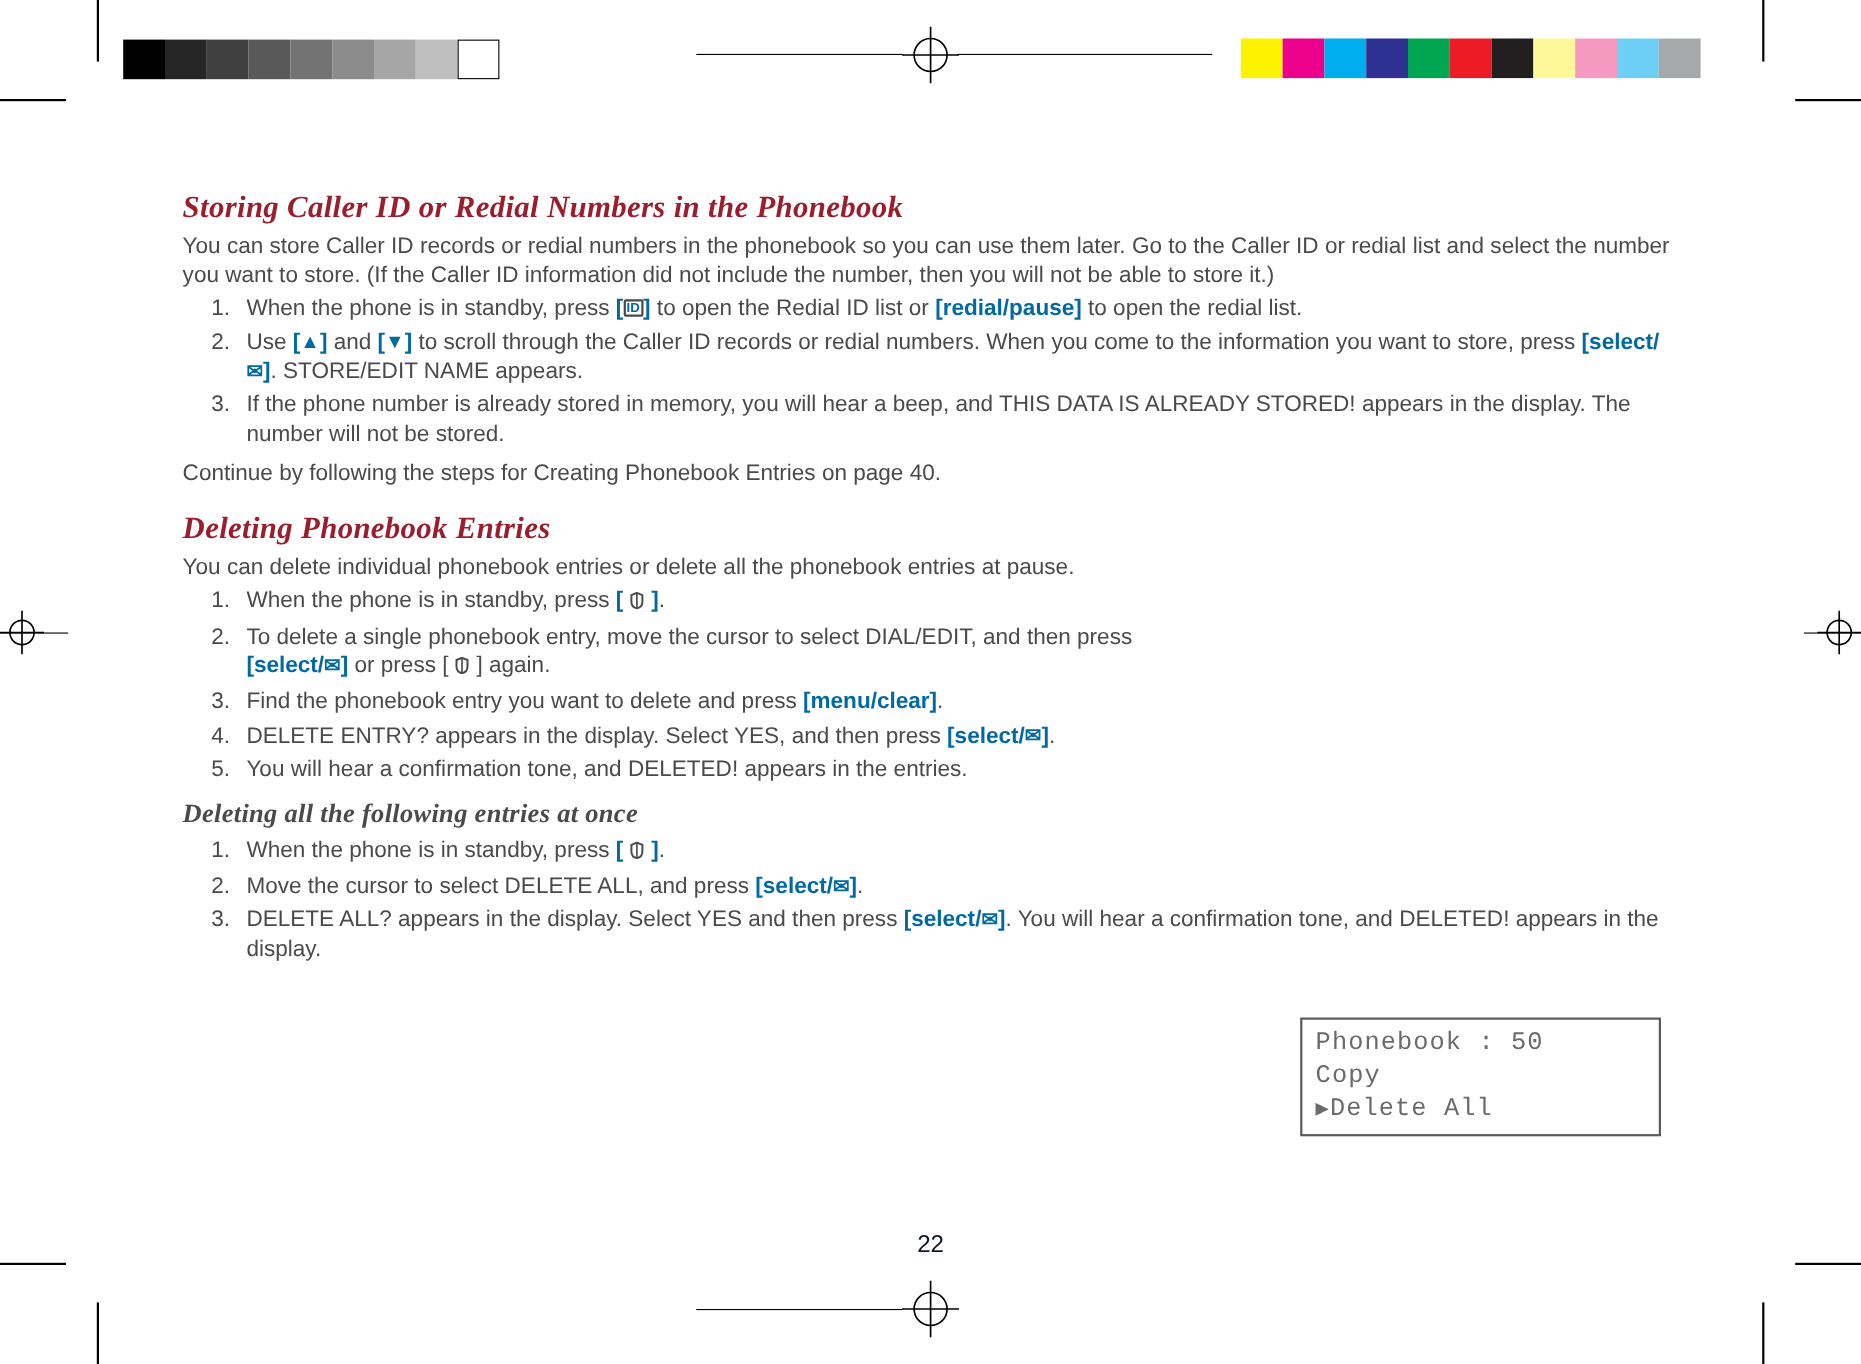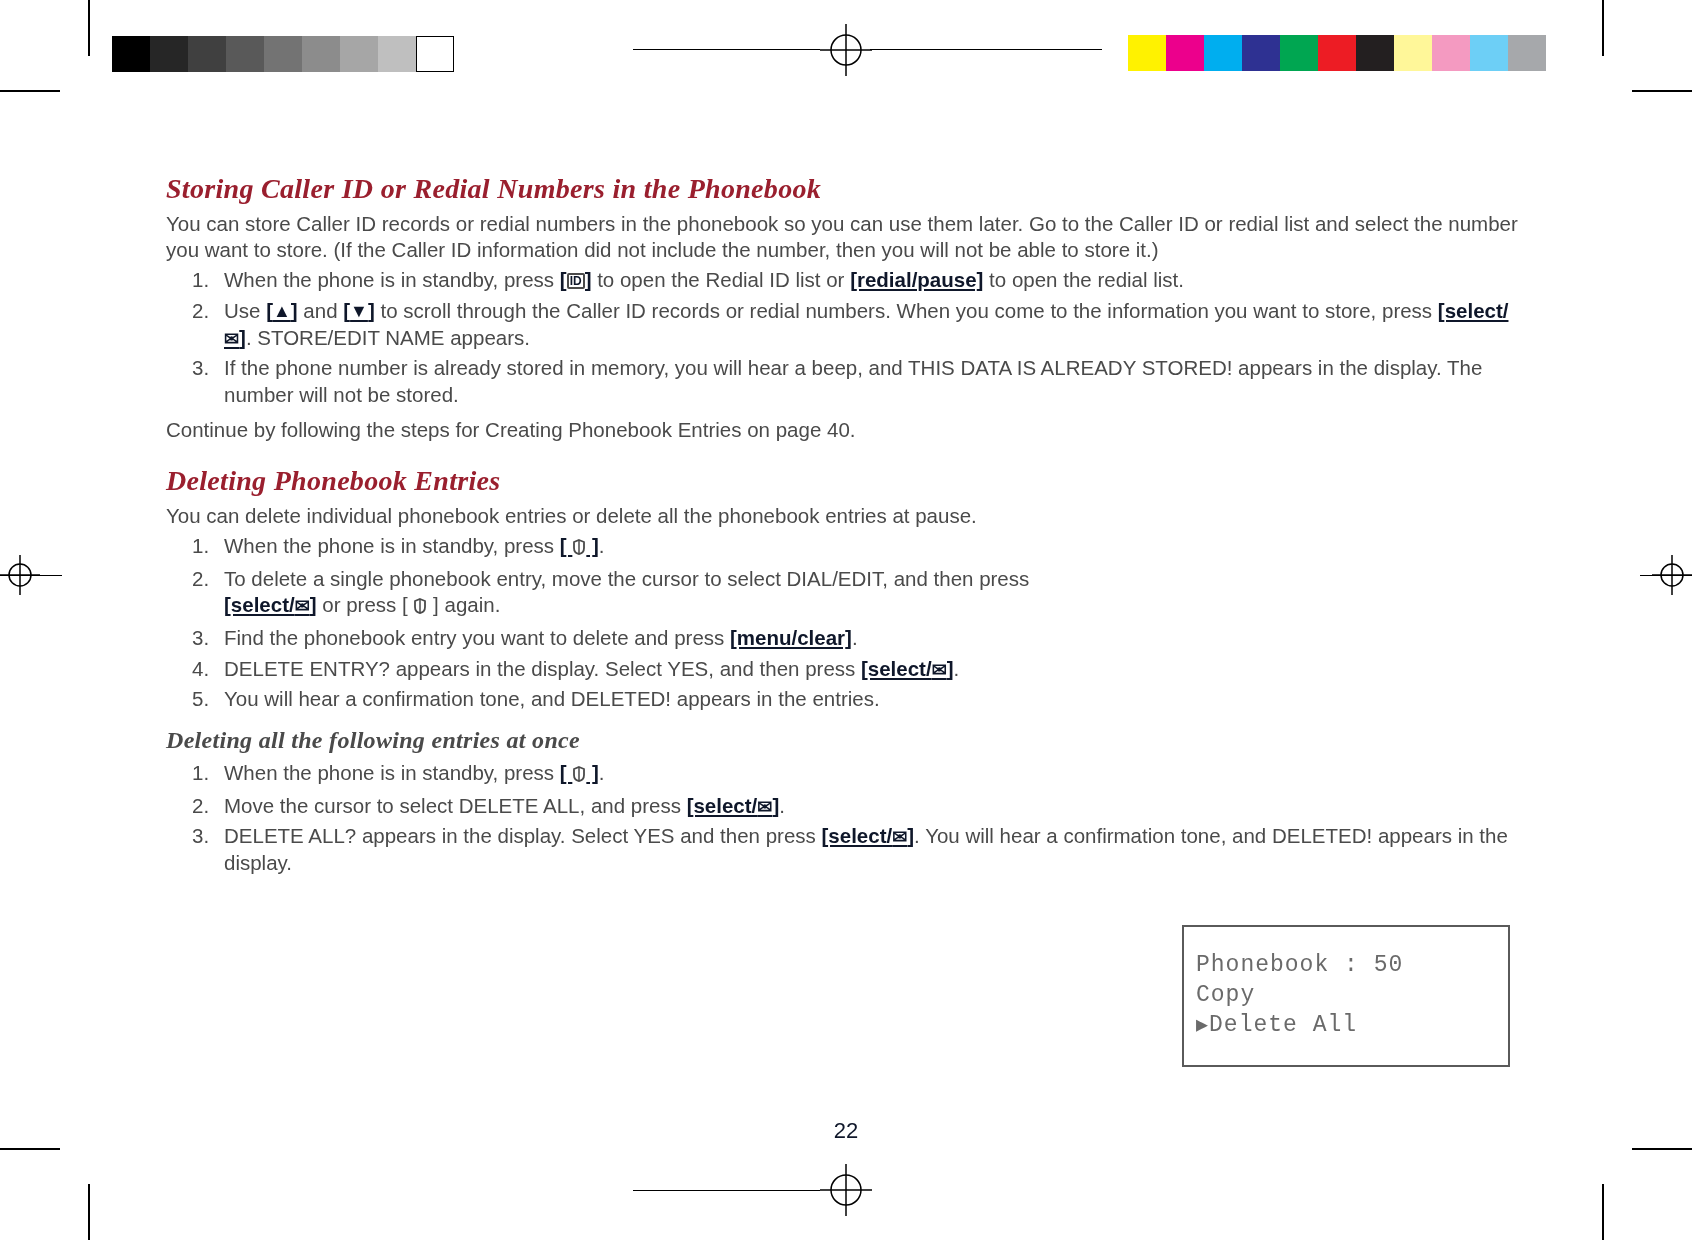--- a/index.html
+++ b/index.html
@@ -64,21 +64,21 @@
   ol li {
     font-size: 20.5px;
     line-height: 1.3;
     margin-bottom: 4px;
     color: #4a4a4a;
     position: relative;
     padding-left: 32px;
   }
   ol li .num { position: absolute; left: 0; }
   ol.narrow { width: 920px; }
-  strong.key { font-weight: bold; color: #0f172a; text-decoration: underline; }
+  strong.key { font-weight: bold; color: #0369a1; }
   .envelope { font-size: 18px; vertical-align: middle; }
   .idicon {
     display: inline-block;
     font-size: 12px;
     font-weight: bold;
     border: 2px solid #4a4a4a;
     border-radius: 2px;
     padding: 0 1px;
     line-height: 12px;
     vertical-align: 2px;
@@ -88,21 +88,21 @@
     display: inline-block;
     vertical-align: -2px;
   }
   .tri { font-size: 18px; vertical-align: 1px; }
   .lcd {
     position: absolute;
     top: 460px;
     right: 24px;
     width: 328px;
     border: 2px solid #5a5a5a;
-    padding: 24px 12px;
+    padding: 7px 12px;
     font-family: 'Courier New', monospace;
     font-size: 23px;
     letter-spacing: 1px;
     line-height: 1.3;
     color: #6a6a6a;
     background: #fff;
   }
   .lcd .cursor { font-size: 20px; }
   .section2 { margin-top: 22px; position: relative; }
   .pagenum {

